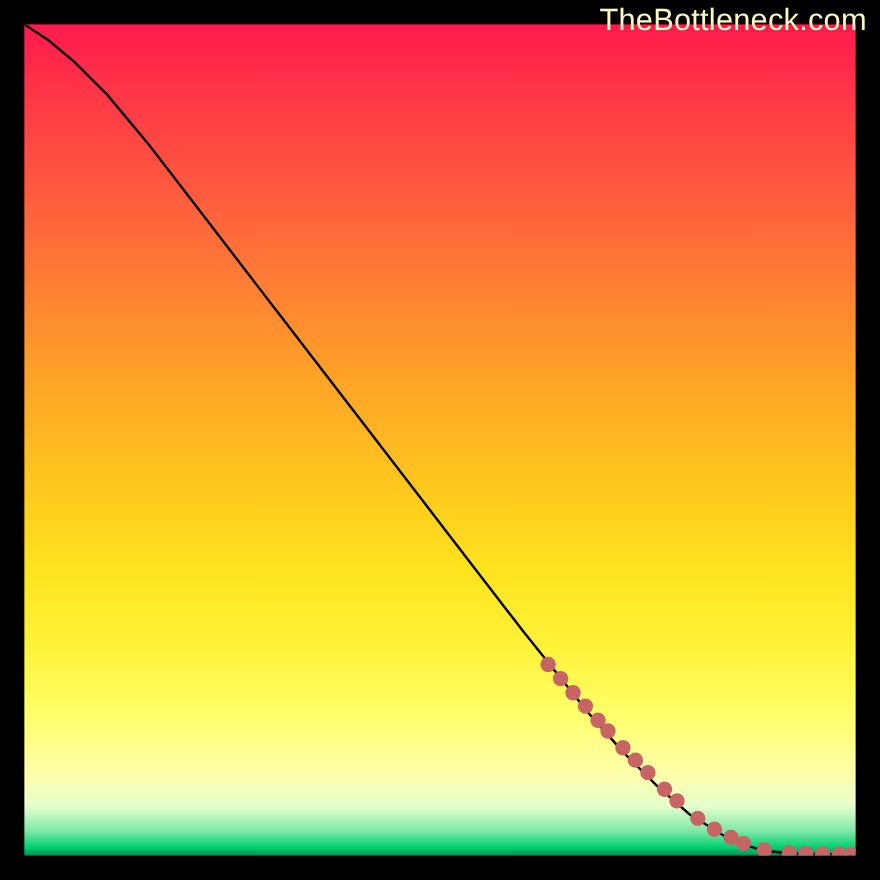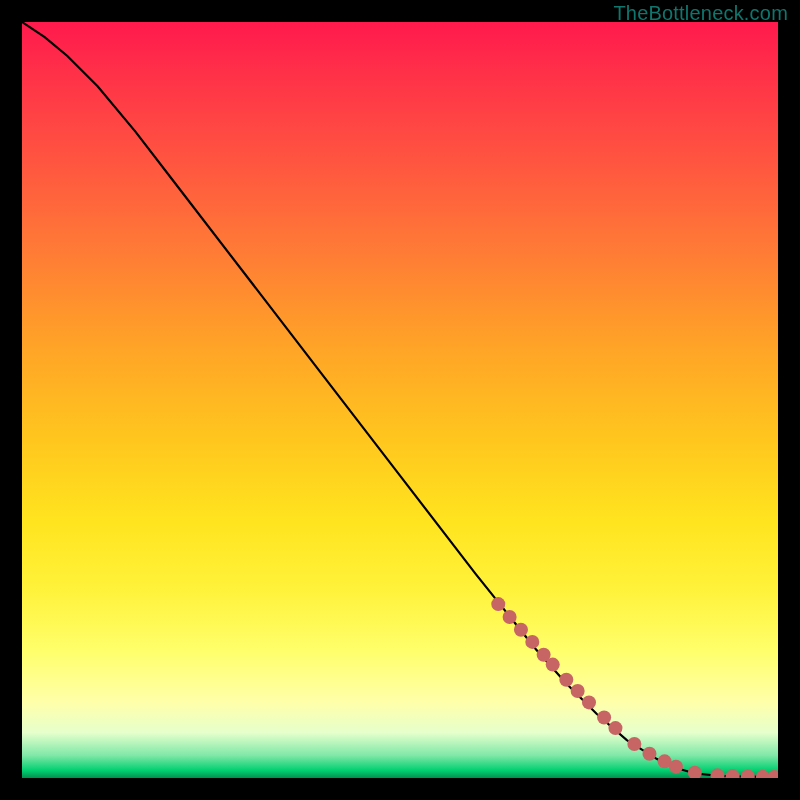--- a/index.html
+++ b/index.html
@@ -8,22 +8,22 @@
     height: 800px;
     background: #000;
     position: relative;
     font-family: Arial, Helvetica, sans-serif;
     overflow: hidden;
   }
   .attribution {
     position: absolute;
     top: 2px;
     right: 12px;
-    color: #0f766e;
-    font-size: 20px;
+    color: #fef9c3;
+    font-size: 28px;
     font-weight: 400;
     letter-spacing: 0.2px;
     z-index: 20;
   }
   .plot-area {
     position: absolute;
     left: 22px;
     top: 22px;
     width: 756px;
     height: 756px;

